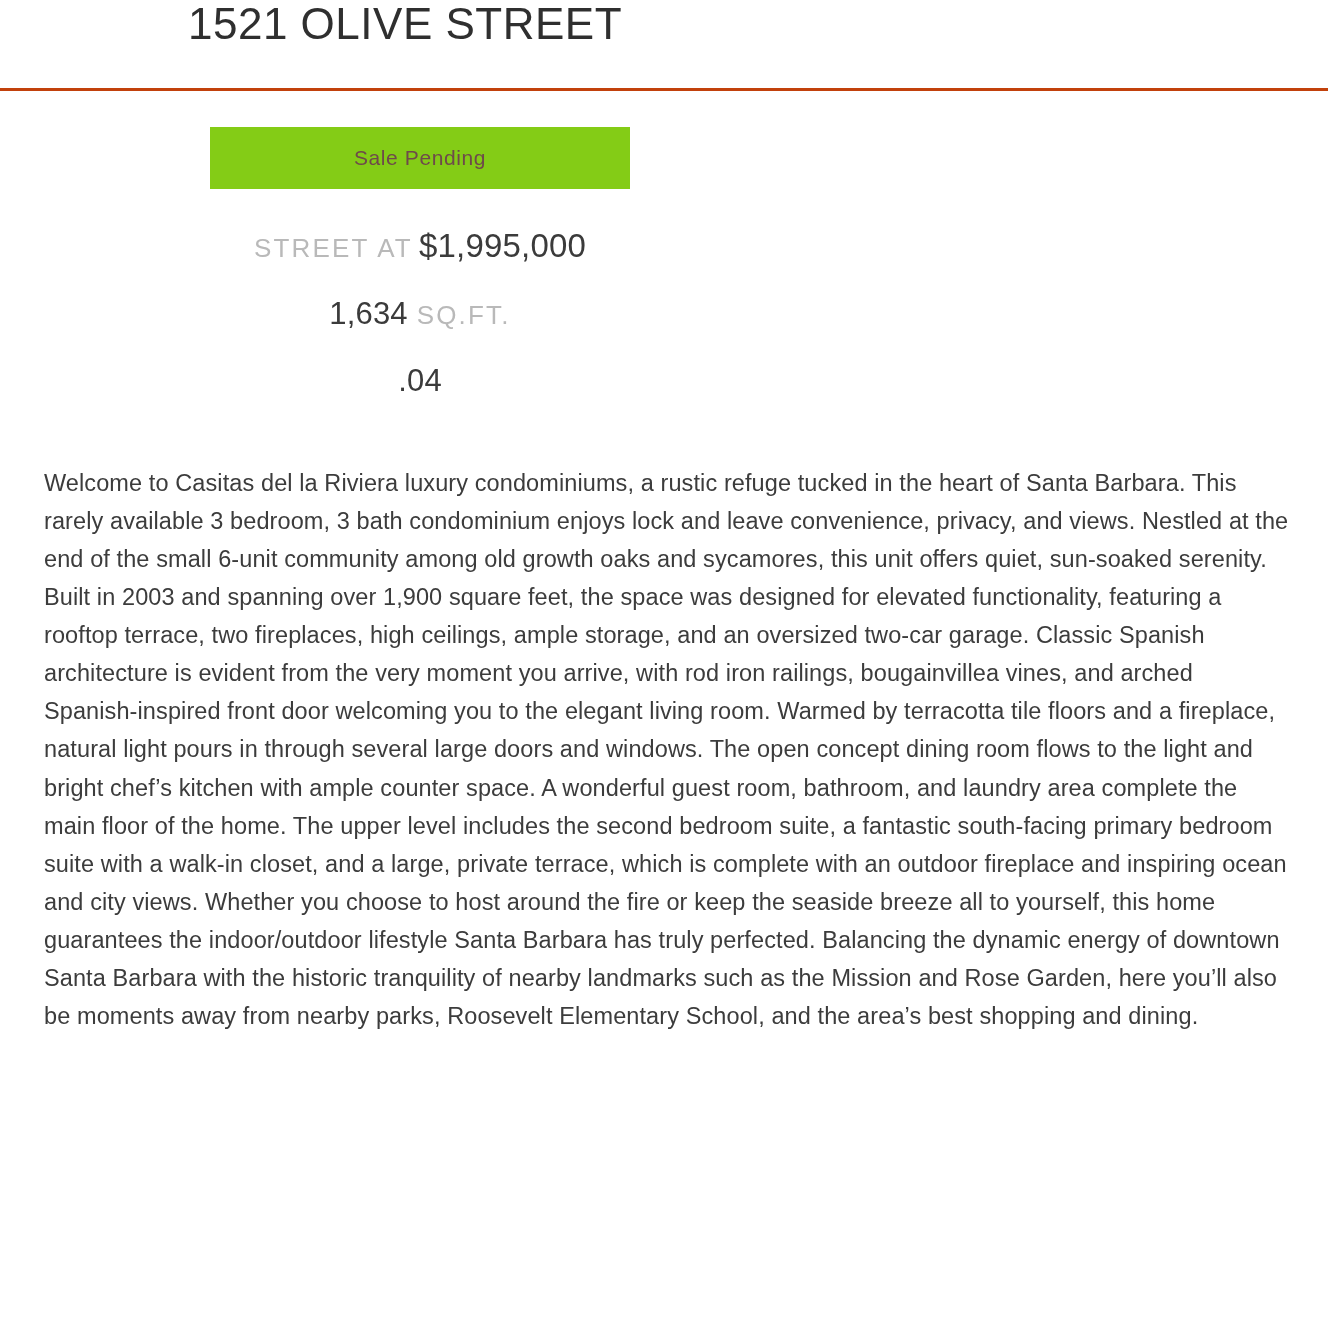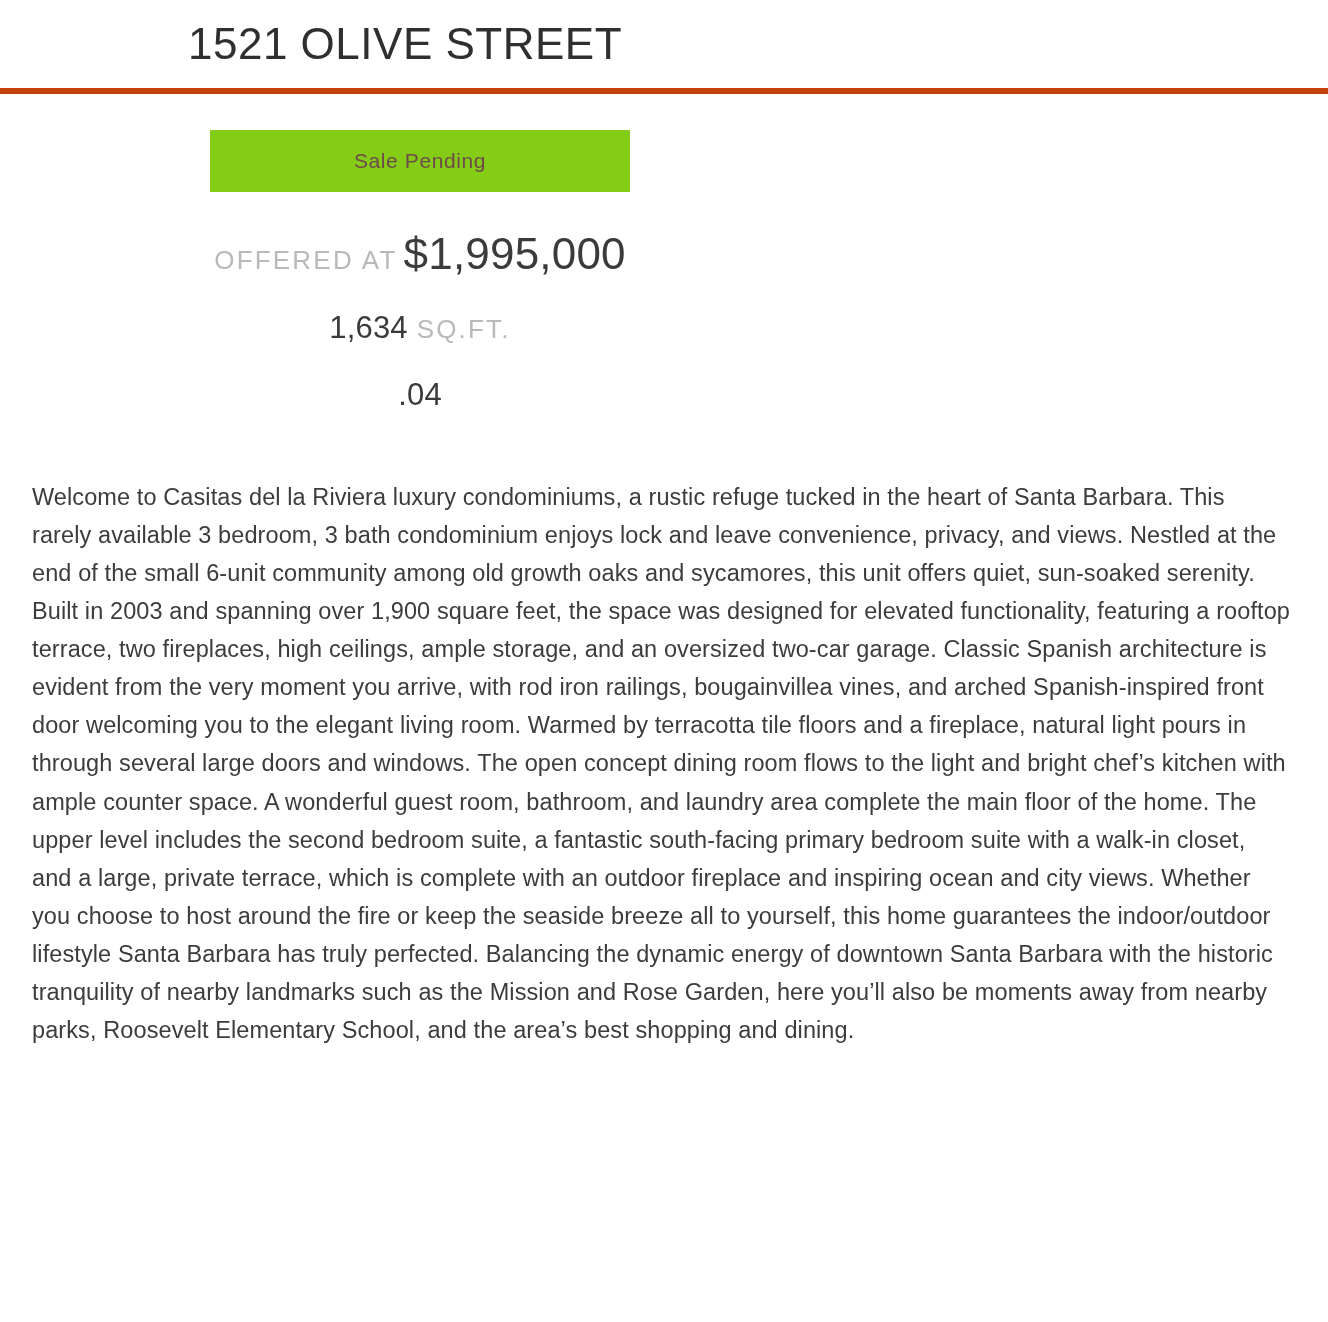--- a/index.html
+++ b/index.html
@@ -15,25 +15,24 @@
     -webkit-font-smoothing: antialiased;
   }
 
   .page {
     width: 1328px;
     box-sizing: border-box;
   }
 
   
   .header {
-    border-bottom: 6px solid #c2410c;
+    border-bottom: 3px solid #c2410c;
     padding: 0 13px 0 0;
     height: 88px;
     display: flex;
-    align-items: center;
   }
   .page-title {
     font-size: 44px;
     font-weight: 400;
     letter-spacing: 0.5px;
     color: #2f2f2f;
     margin: 0;
     padding-left: 188px;
     line-height: 1.1;
     font-family: "Liberation Sans", sans-serif;
@@ -79,26 +78,26 @@
     letter-spacing: 2.2px;
     font-size: 26px;
   }
   .stat-line .label.pre {
     margin-right: 6px;
   }
   .stat-line .value {
     color: #3b3b3b;
   }
   .stat-line.price .value {
-    font-size: 44px;
+    font-size: 33px;
   }
 
   
   .description {
-    margin: 68px 0 0 4px;
+    margin: 68px 0 0 16px;
     padding: 0 38px 40px 28px;
     font-size: 23.5px;
     line-height: 1.62;
     color: #3c3c3c;
     letter-spacing: 0.1px;
     text-align: left;
     max-width: 1270px;
   }
 </style>
 </head>
@@ -110,21 +109,21 @@
     <h1 class="page-title">1521 OLIVE STREET</h1>
   </div>
 
   <div class="summary">
 
     <div class="status-badge">Sale Pending</div>
 
     <div class="stats">
 
       <div class="stat-line price">
-        <span class="label pre">OFFERED AT</span><span class="value">$1,995,000</span>
+        <span class="label pre">STREET AT</span><span class="value">$1,995,000</span>
       </div>
 
 
 
       <div class="stat-line">
         <span class="value">1,634</span>
         <span class="label">SQ.FT.</span>
       </div>
 
       <div class="stat-line">

